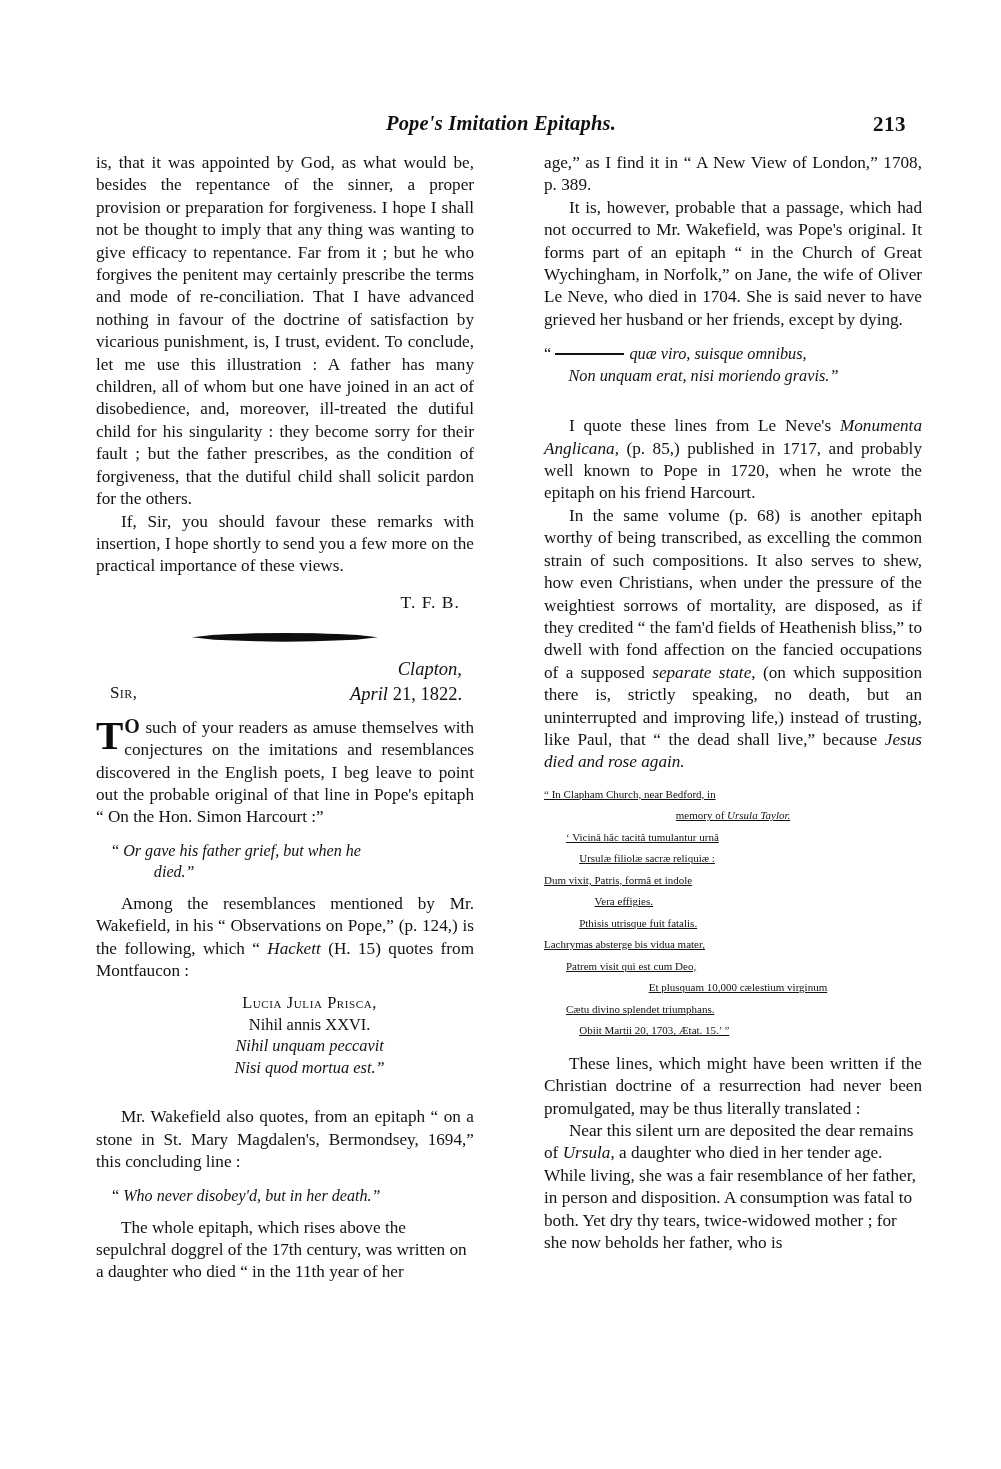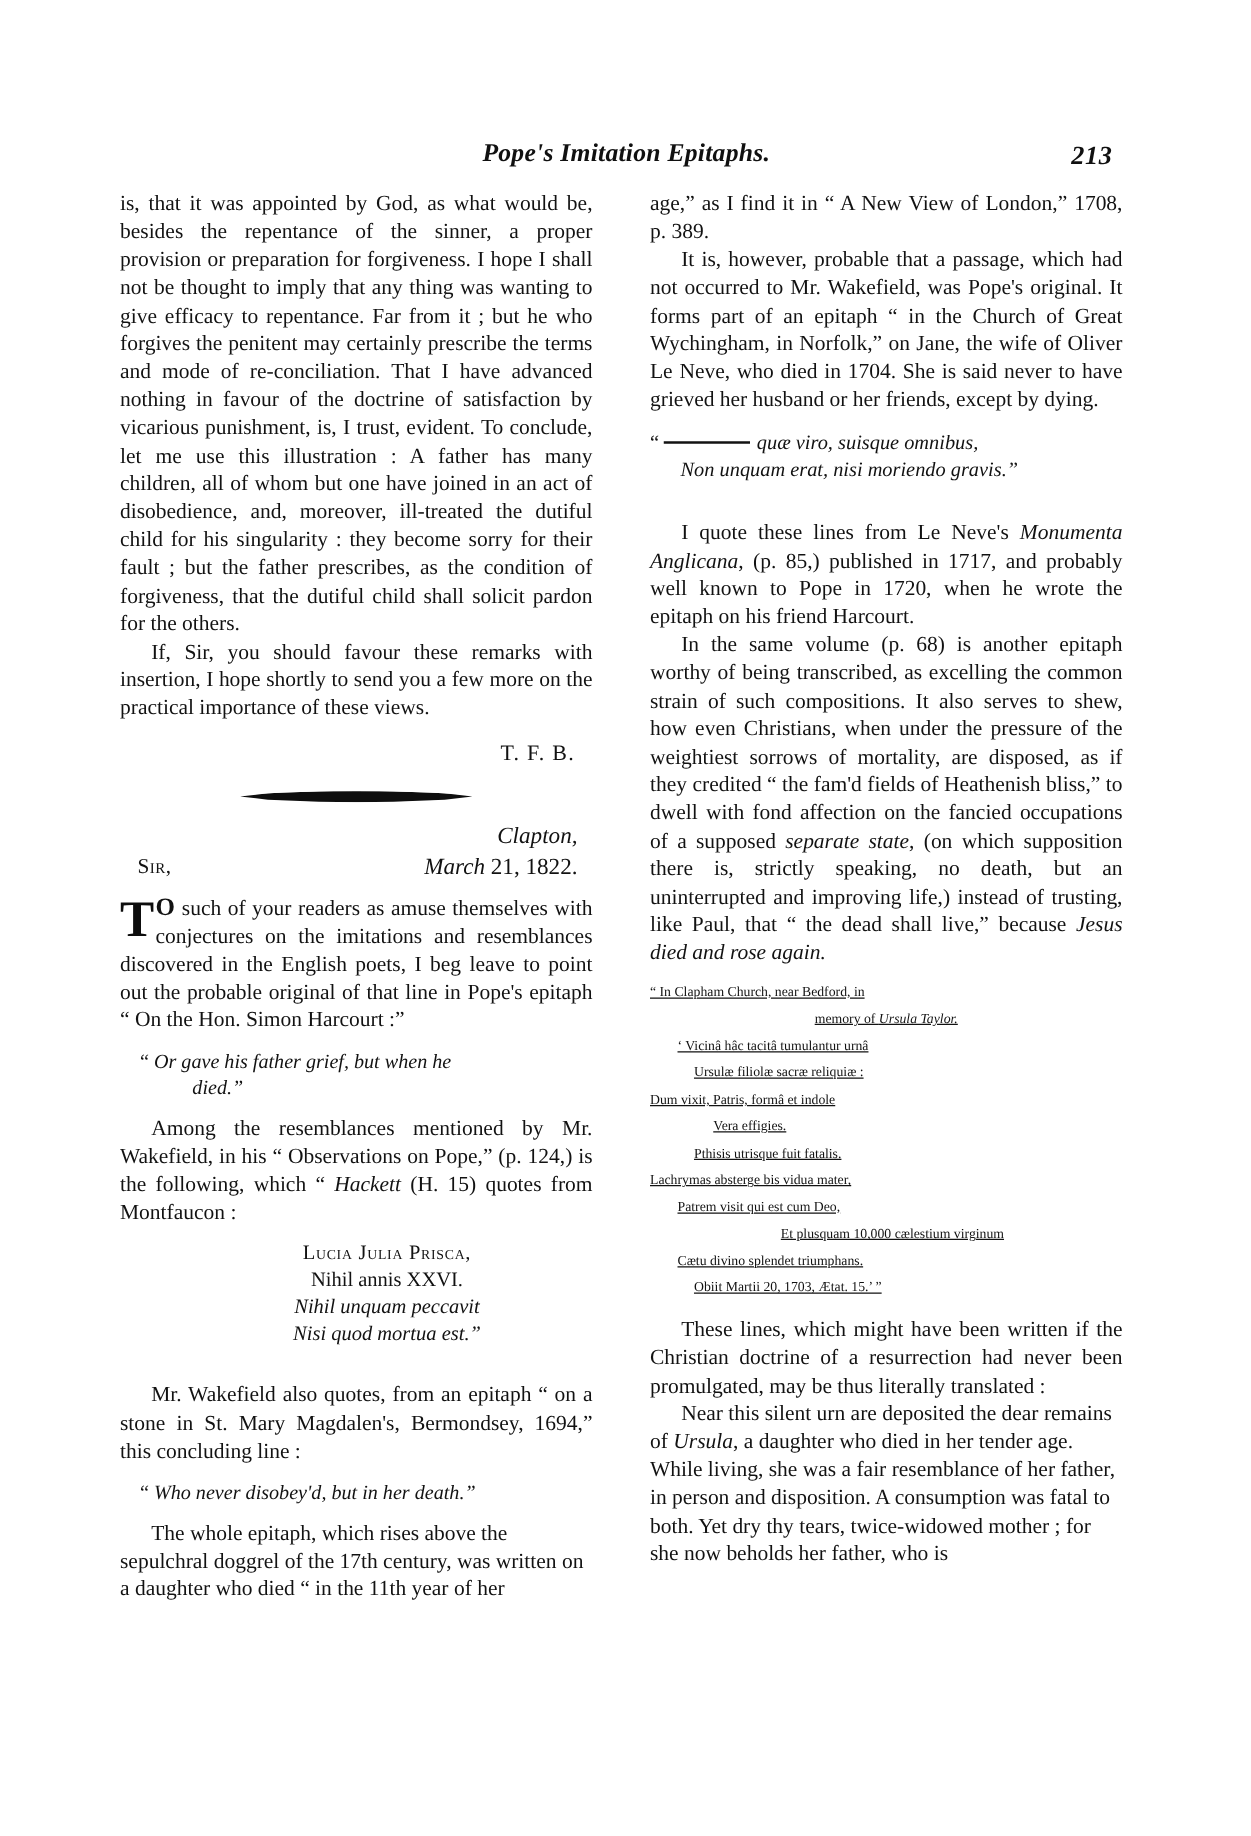--- a/index.html
+++ b/index.html
@@ -35,45 +35,44 @@
     text-align: center;
     font-style: italic;
     font-weight: bold;
     font-size: 20.5px;
     letter-spacing: .2px;
     color: #101010;
     white-space: nowrap;
   }
   .running-head .rh-folio {
     position: absolute;
-    right: 16px;
+    right: 0;
     top: 0;
     font-weight: bold;
     font-size: 21px;
     color: #101010;
     letter-spacing: .5px;
-    font-style: italic;
   }
 
   
   .columns {
     position: absolute;
     left: 96px;
     top: 152px;
     width: 810px;
     height: 1210px;
   }
   .col {
     position: absolute;
     top: 0;
     width: 378px;
     height: 100%;
   }
   .col-left  { left: 0px; }
-  .col-right { left: 424px; }
+  .col-right { left: 448px; }
 
   p {
     margin: 0;
     font-size: 17.2px;
     line-height: 22.4px;
     text-align: justify;
     text-justify: inter-word;
     color: #121212;
     hyphens: none;
   }
@@ -238,21 +237,21 @@
       <p class="indent">If, Sir, you should favour these remarks with insertion, I hope shortly to send you a few more on the practical importance of these views.</p>
 
       <p class="signature">T. F. B.</p>
 
       <div class="divider">
         <span class="lens"></span>
       </div>
 
       <div class="dateline">
         <span class="place">Clapton,</span>
-        <span class="date"><span>March</span><span class="rom"> <span>21, 1822.</span></span></span>
+        <span class="date"><span>April</span><span class="rom"> <span>21, 1822.</span></span></span>
         <span class="sir">Sir,</span>
       </div>
 
       <p class="dropcap-para"><span class="dropcap">T</span><span class="lead">O</span><span> such of your readers as amuse themselves with conjectures on the imitations and resemblances discovered in the English poets, I beg leave to point out the probable original of that line in Pope's epitaph “ On the Hon. Simon Harcourt :”</span></p>
 
       <div class="quote">
         <span class="ln"><span class="rom">“ </span><span>Or gave his father grief, but when he</span></span>
         <span class="ln ind1">died.”</span>
       </div>
 

